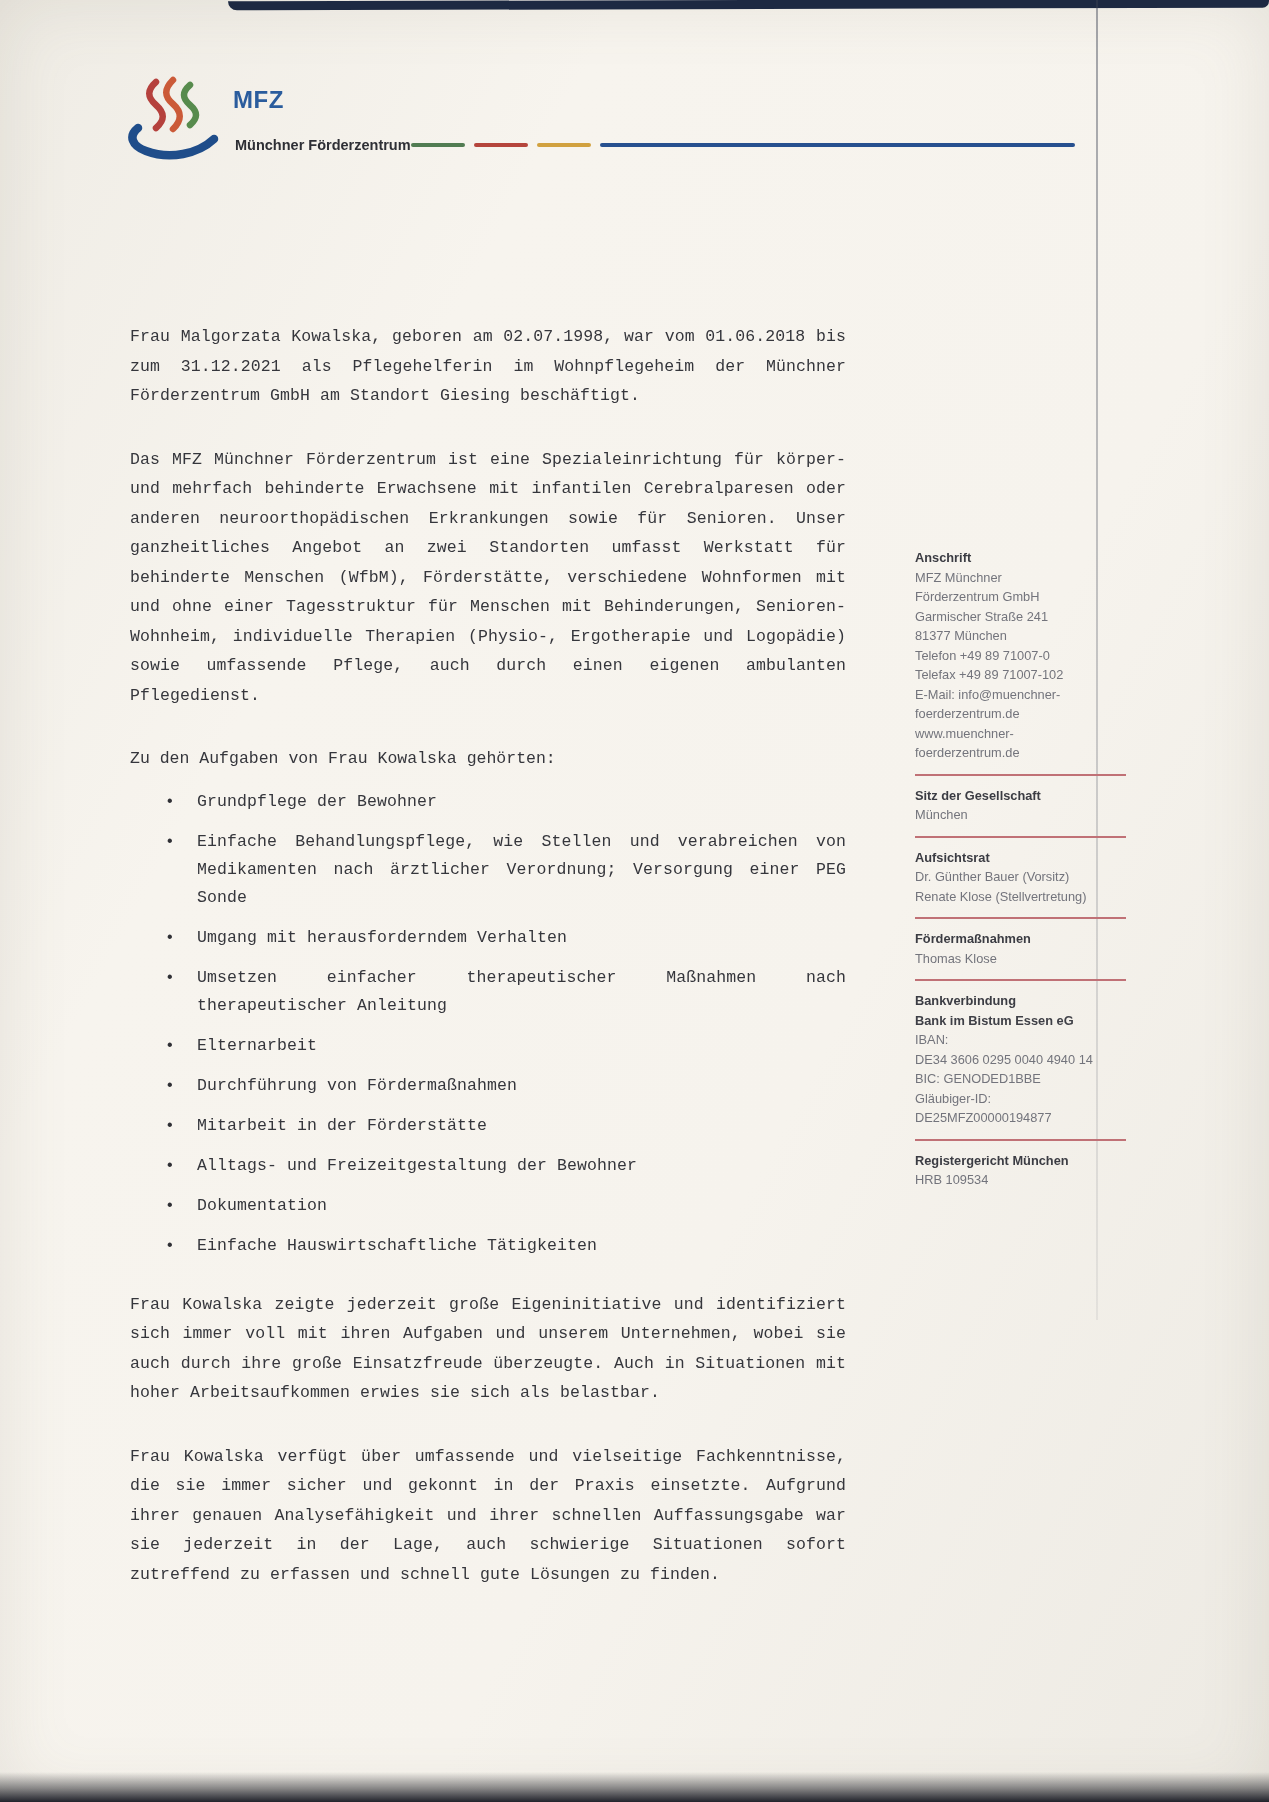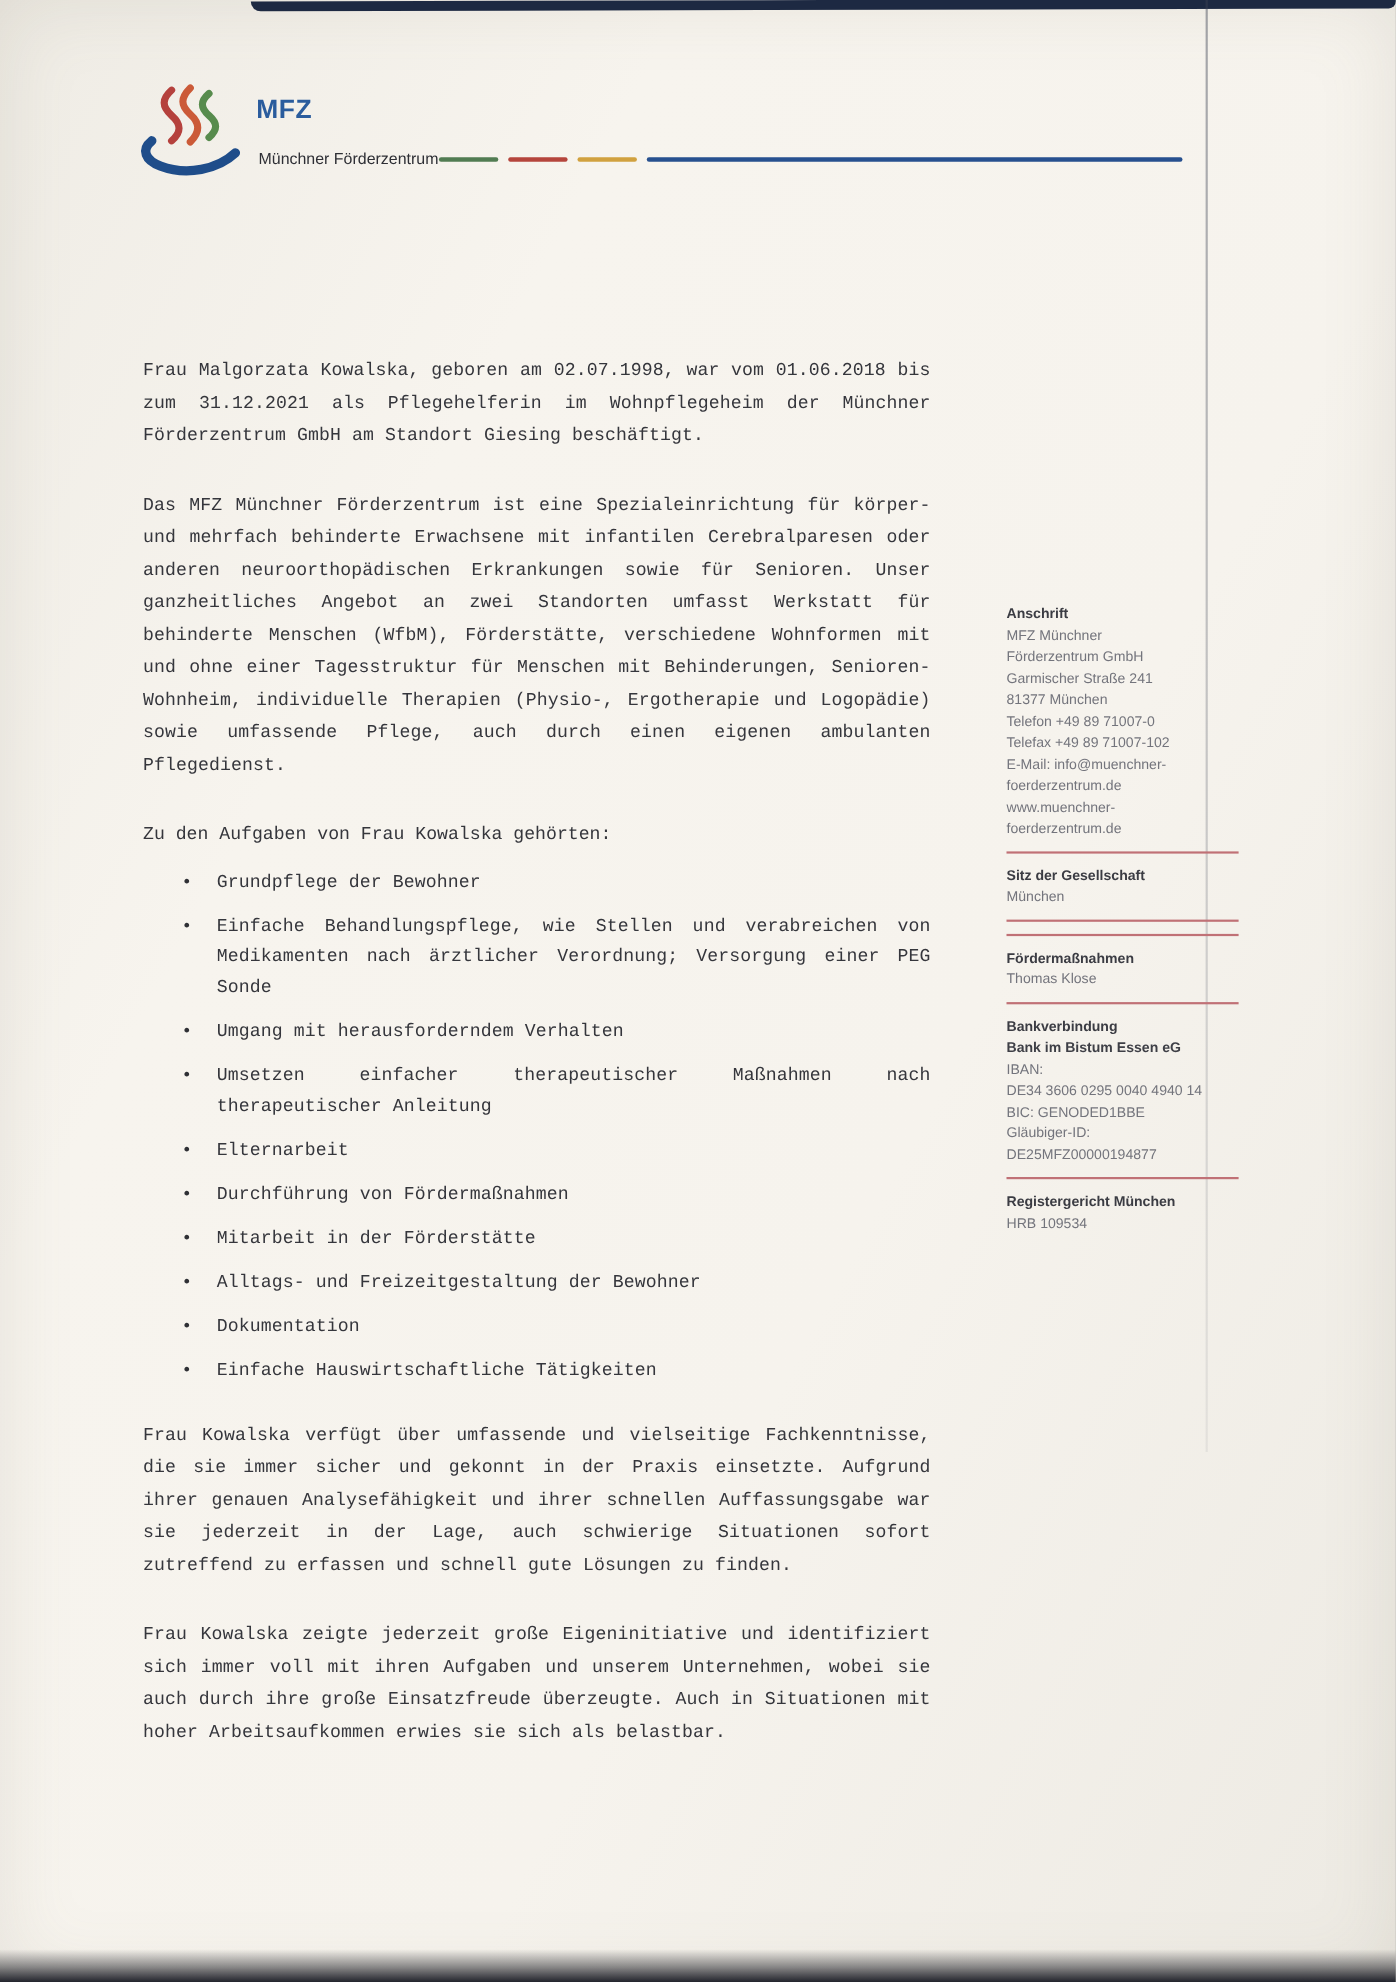--- a/index.html
+++ b/index.html
@@ -21,21 +21,21 @@
     background:linear-gradient(to bottom, rgba(60,66,82,.45), rgba(60,66,82,.08)); }
   .scan-bottom { position:absolute; bottom:0; left:0; right:0; height:30px;
     background:linear-gradient(180deg, rgba(32,33,40,0) 0%, rgba(32,33,40,.5) 55%, rgba(16,18,28,.92) 100%); }
 
   
   .logo { position:absolute; left:116px; top:76px; width:108px; height:86px; }
   .brand-name { position:absolute; left:233px; top:86px; font-size:24px; font-weight:700;
     color:#2a5c9d; letter-spacing:.5px; }
   .brand-sub-row { position:absolute; left:235px; top:136px; width:840px; height:18px;
     display:flex; align-items:center; }
-  .brand-sub { font-size:14.5px; font-weight:400; color:#2e2f35; white-space:nowrap; }
+  .brand-sub { font-size:14.5px; font-weight:700; color:#2e2f35; white-space:nowrap; }
   .dash { height:3.5px; border-radius:2px; margin-right:9px; flex:none; }
   .dash-green { width:54px; background:#517c52; }
   .dash-red { width:54px; background:#b5453c; }
   .dash-yellow { width:54px; background:#d1a13f; }
   .dash-blue { flex:1; height:4px; margin-right:0; background:#27508f; border-radius:2px; }
 
   
   .doc-title { position:absolute; left:130px; top:236px; width:716px;
     text-align:center; font-size:27px; font-weight:700; color:#27282d; letter-spacing:.3px; }
 
@@ -122,22 +122,22 @@
         </li>
         <li class="task-item">
           <span class="bullet">•</span>
           <span class="task-text">Dokumentation</span>
         </li>
         <li class="task-item">
           <span class="bullet">•</span>
           <span class="task-text">Einfache Hauswirtschaftliche Tätigkeiten</span>
         </li>
       </ul>
+    <p class="body-para">Frau Kowalska zeigte jederzeit große Eigeninitiative und identifiziert sich immer voll mit ihren Aufgaben und unserem Unternehmen, wobei sie auch durch ihre große Einsatzfreude überzeugte. Auch in Situationen mit hoher Arbeitsaufkommen erwies sie sich als belastbar.</p>
     <p class="body-para">Frau Kowalska verfügt über umfassende und vielseitige Fachkenntnisse, die sie immer sicher und gekonnt in der Praxis einsetzte. Aufgrund ihrer genauen Analysefähigkeit und ihrer schnellen Auffassungsgabe war sie jederzeit in der Lage, auch schwierige Situationen sofort zutreffend zu erfassen und schnell gute Lösungen zu finden.</p>
-    <p class="body-para">Frau Kowalska zeigte jederzeit große Eigeninitiative und identifiziert sich immer voll mit ihren Aufgaben und unserem Unternehmen, wobei sie auch durch ihre große Einsatzfreude überzeugte. Auch in Situationen mit hoher Arbeitsaufkommen erwies sie sich als belastbar.</p>
   </div>
 
   <aside class="sidebar">
       <div class="sb-section">
         <div class="sb-heading">Anschrift</div>
         <div class="sb-line">MFZ Münchner</div>
         <div class="sb-line">Förderzentrum GmbH</div>
         <div class="sb-line">Garmischer Straße 241</div>
         <div class="sb-line">81377 München</div>
         <div class="sb-line">Telefon +49 89 71007-0</div>
@@ -146,20 +146,25 @@
         <div class="sb-line">foerderzentrum.de</div>
         <div class="sb-line">www.muenchner-</div>
         <div class="sb-line">foerderzentrum.de</div>
       </div>
       <div class="sb-rule"></div>
       <div class="sb-section">
         <div class="sb-heading">Sitz der Gesellschaft</div>
         <div class="sb-line">München</div>
       </div>
       <div class="sb-rule"></div>
+      <div class="sb-section">
+        <div class="sb-heading">Aufsichtsrat</div>
+        <div class="sb-line">Dr. Günther Bauer (Vorsitz)</div>
+        <div class="sb-line">Renate Klose (Stellvertretung)</div>
+      </div>
       <div class="sb-rule"></div>
       <div class="sb-section">
         <div class="sb-heading">Fördermaßnahmen</div>
         <div class="sb-line">Thomas Klose</div>
       </div>
       <div class="sb-rule"></div>
       <div class="sb-section">
         <div class="sb-heading">Bankverbindung</div>
         <div class="sb-line sb-bold">Bank im Bistum Essen eG</div>
         <div class="sb-line">IBAN:</div>

